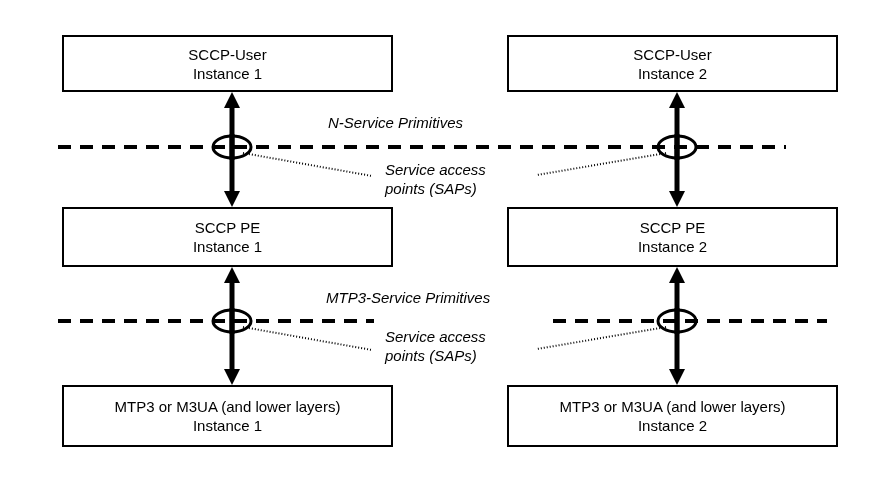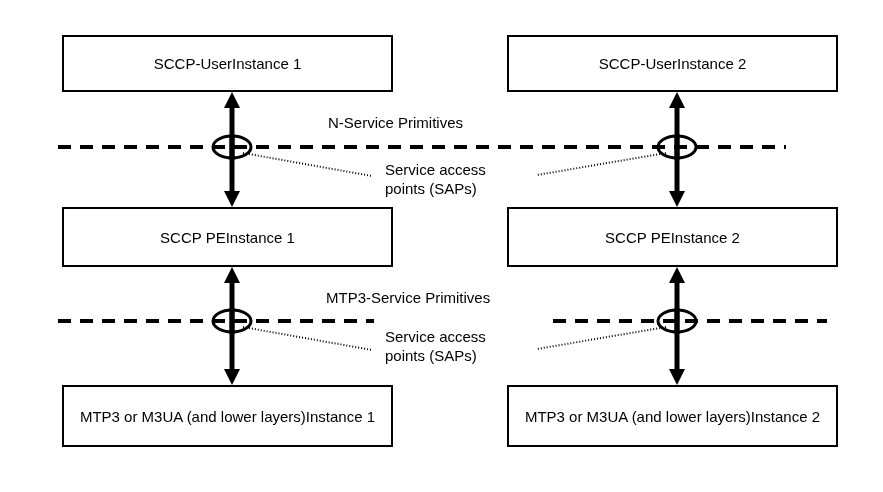--- a/index.html
+++ b/index.html
@@ -14,40 +14,41 @@
     background: #ffffff;
     font-family: "Liberation Sans", sans-serif;
     overflow: hidden;
   }
   .box {
     position: absolute;
     box-sizing: border-box;
     border: 2px solid #000000;
     background: #ffffff;
     display: flex;
-    flex-direction: row;
+    flex-direction: column;
     align-items: center;
     justify-content: center;
     color: #000000;
     font-size: 15px;
     line-height: 19px;
     text-align: center;
     z-index: 5;
   }
   .box .l1, .box .l2 {
     display: block;
     white-space: nowrap;
   }
   .caption {
     position: absolute;
     color: #000000;
     font-size: 15px;
     line-height: 19px;
     white-space: nowrap;
     z-index: 6;
+    font-style: italic;
   }
   .caption.two-line {
     text-align: left;
     white-space: normal;
     width: 170px;
   }
   svg#wires {
     position: absolute;
     left: 0;
     top: 0;

